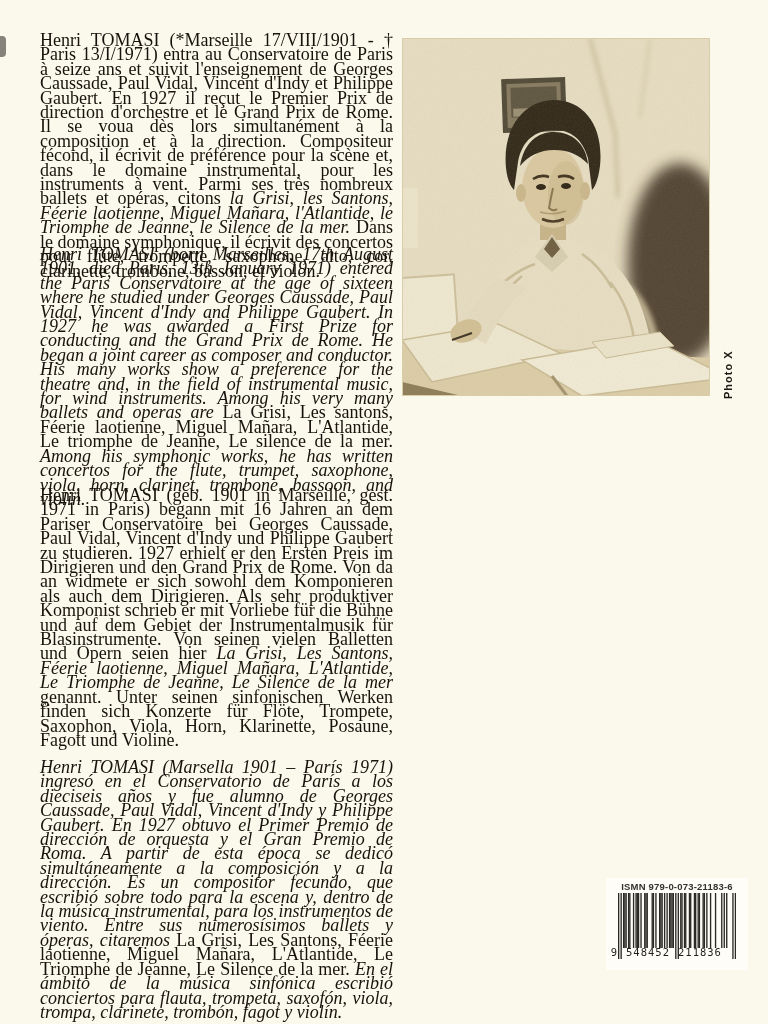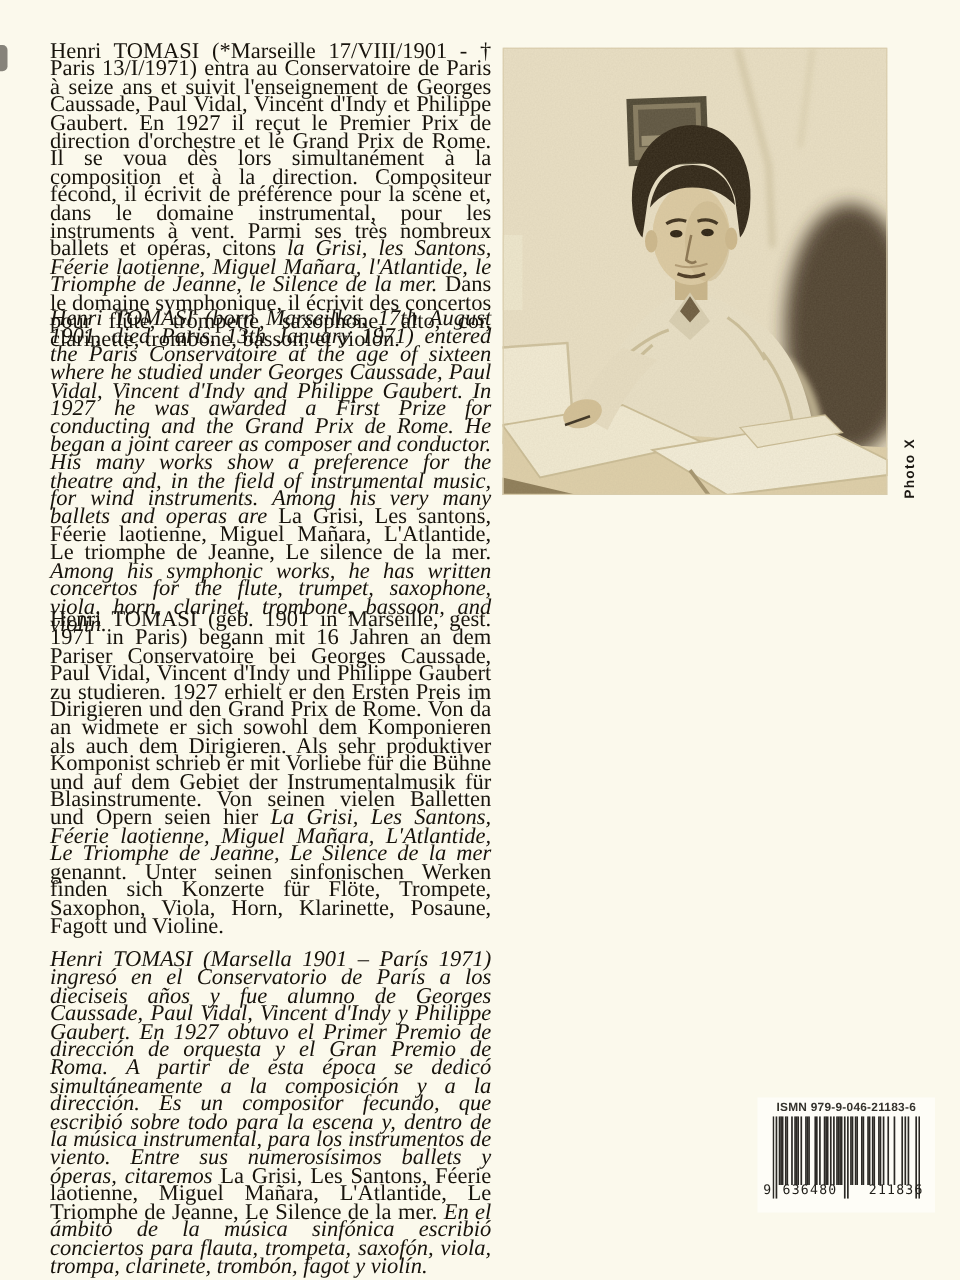--- a/index.html
+++ b/index.html
@@ -41,21 +41,21 @@
     font-size:9.5px;letter-spacing:0.2px;color:#34322c;white-space:nowrap;
   }
   .bars{display:block;margin:1px auto 0;width:118px;height:66px;}
   .digits{
     position:absolute;top:68px;left:12px;width:118px;height:13px;
     font-family:"DejaVu Sans Mono", monospace;font-size:10.5px;color:#211f1a;
   }
   .digits span{position:absolute;top:0;}
   .d-first{left:-10px;width:9px;text-align:right;}
   .d-left{left:4px;width:52px;text-align:center;letter-spacing:1px;}
-  .d-right{left:60px;width:39px;text-align:center;letter-spacing:1px;padding-left:17px;}
+  .d-right{left:60px;width:39px;text-align:center;letter-spacing:1px;}
 
   .edge-mark{
     position:absolute;left:0;top:36px;width:6px;height:21px;
     background:#716f66;border-radius:0 4px 4px 0;opacity:.85;
   }
 </style>
 </head>
 <body style="background: rgb(251, 249, 236); color: rgb(23, 19, 12);">
 
 <div class="edge-mark"></div>
@@ -135,21 +135,21 @@
     <path d="M50 302 l20 -7" stroke="#3a3020" stroke-width="2"></path>
 
     <rect width="308" height="358" filter="url(#grain)"></rect>
     <rect x="0.5" y="0.5" width="307" height="357" fill="none" stroke="#d8ccab" stroke-width="1"></rect>
   </svg>
 </figure>
 
 <div class="credit">Photo X</div>
 
 <div class="barcode-block">
-  <div class="ismn">ISMN 979-9-046-21183-6</div>
+  <div class="ismn">ISMN 979-0-073-21183-6</div>
   <svg class="bars" id="ean-svg" viewBox="0 0 95 66" preserveAspectRatio="none" aria-hidden="true">
       <rect x="0" y="0" width="1.08" height="66" fill="#2b2925"></rect>
       <rect x="2" y="0" width="1.08" height="66" fill="#2b2925"></rect>
       <rect x="4" y="0" width="1.08" height="55" fill="#2b2925"></rect>
       <rect x="5" y="0" width="1.08" height="55" fill="#2b2925"></rect>
       <rect x="6" y="0" width="1.08" height="55" fill="#2b2925"></rect>
       <rect x="8" y="0" width="1.08" height="55" fill="#2b2925"></rect>
       <rect x="9" y="0" width="1.08" height="55" fill="#2b2925"></rect>
       <rect x="12" y="0" width="1.08" height="55" fill="#2b2925"></rect>
       <rect x="14" y="0" width="1.08" height="55" fill="#2b2925"></rect>
@@ -189,16 +189,16 @@
       <rect x="74" y="0" width="1.08" height="55" fill="#2b2925"></rect>
       <rect x="78" y="0" width="1.08" height="55" fill="#2b2925"></rect>
       <rect x="83" y="0" width="1.08" height="55" fill="#2b2925"></rect>
       <rect x="85" y="0" width="1.08" height="55" fill="#2b2925"></rect>
       <rect x="87" y="0" width="1.08" height="55" fill="#2b2925"></rect>
       <rect x="92" y="0" width="1.08" height="66" fill="#2b2925"></rect>
       <rect x="94" y="0" width="1.08" height="66" fill="#2b2925"></rect>
     </svg>
   <div class="digits">
     <span class="d-first">9</span>
-    <span class="d-left">636480</span>
+    <span class="d-left">548452</span>
     <span class="d-right">211836</span>
   </div>
 </div>
 
 </body></html>

